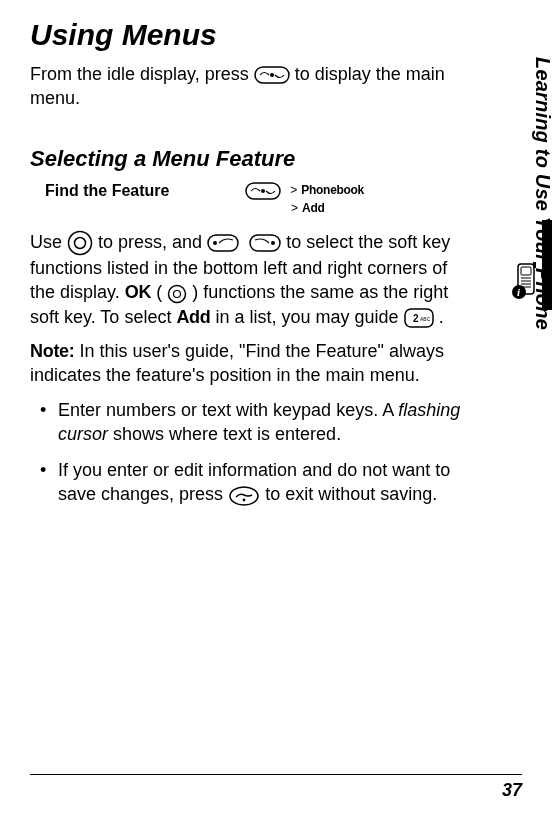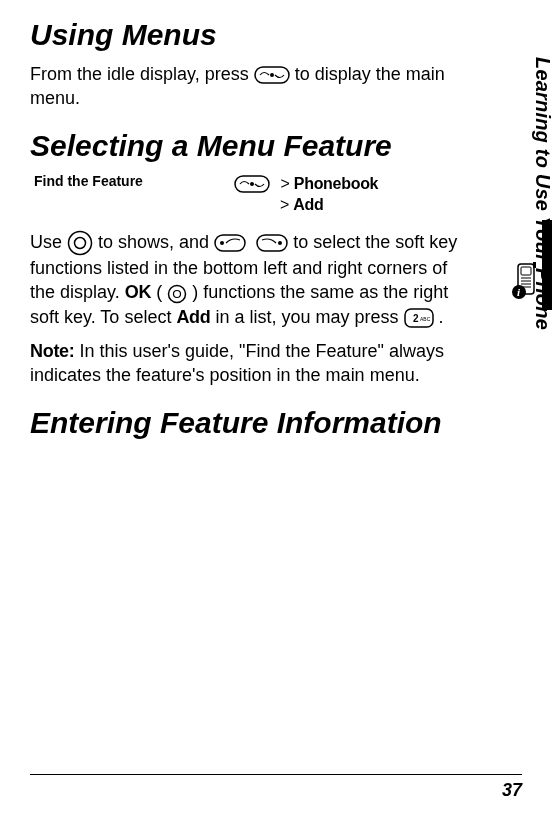--- a/index.html
+++ b/index.html
@@ -20,43 +20,44 @@
   }
   h1.italic-hd {
     font-style: italic;
     font-weight: 900;
     font-size: 30px;
     margin: 0 0 10px 0;
   }
   h2.italic-hd {
     font-style: italic;
     font-weight: 900;
-    font-size: 30px;
-    margin: 18px 0 10px 0;
+    font-size: 22px;
+    margin: 35px 0 10px 0;
   }
   p.body {
     font-size: 18px;
     line-height: 1.35;
     margin: 6px 0 10px 0;
   }
   .find-row {
     display: flex;
     align-items: flex-start;
     margin: 10px 0 14px 0;
   }
   .find-label {
     font-weight: 900;
-    font-size: 14px;
+    font-size: 16px;
     width: 200px;
     font-family: Arial, sans-serif;
     white-space: nowrap;
     padding-left: 4px;
+    margin-left: 11px;
   }
   .find-path {
-    font-size: 16px;
+    font-size: 12px;
     line-height: 1.35;
   }
   .find-path .gt {
     padding: 0 4px 0 6px;
   }
   .bold-ui {
     font-weight: 900;
     letter-spacing: -0.3px;
   }
   .note-label {
@@ -221,50 +222,59 @@
       <span class="gt">&gt;</span><span class="bold-ui">Phonebook</span><br>
       <span class="gt" style="padding-left:46px">&gt;</span><span class="bold-ui">Add</span>
     </div>
   </div>
 
   <p class="body">
     <span>Use </span>
     <svg class="icon" width="26" height="26">
         <use href="#i-ring"></use>
       </svg>
-    <span> to shows, and </span>
+    <span> to press, and </span>
     <svg class="icon" width="32" height="18">
         <use href="#i-softL"></use>
       </svg>&nbsp;
     <svg class="icon" width="32" height="18">
         <use href="#i-softR"></use>
       </svg>
     <span> to select the soft key functions listed in the bottom left and right corners of the display. </span>
     <span class="bold-ui">OK</span>
     <span> ( </span>
     <svg class="icon" width="20" height="20">
         <use href="#i-center"></use>
       </svg>
     <span> ) functions the same as the right soft key. To select </span>
     <span class="bold-ui">Add</span>
-    <span> in a list, you may press </span>
+    <span> in a list, you may guide </span>
     <svg class="icon" width="30" height="20">
         <use href="#i-key2"></use>
       </svg>
     <span> .</span>
   </p>
 
   <p class="body">
     <span class="note-label">Note:</span><span> In this user's guide, "Find the Feature" always indicates the feature's position in the main menu.</span>
   </p>
 
-  <h2 class="italic-hd">Entering Feature Information</h2>
 
 
   <ul class="bullets">
+    <li>
+      <span>Enter numbers or text with keypad keys. A </span><em class="term">flashing cursor</em><span> shows where text is entered.</span>
+    </li>
+    <li>
+      <span>If you enter or edit information and do not want to save changes, press </span>
+      <svg class="icon" width="32" height="22">
+          <use href="#i-end"></use>
+        </svg>
+      <span> to exit without saving.</span>
+    </li>
   </ul>
 
 </div>
 
 <div class="side-tab">
   <div class="tab-black"></div>
 </div>
 
 <svg class="phone-icon" width="32" height="40">
     <use href="#i-phoneinfo"></use>

